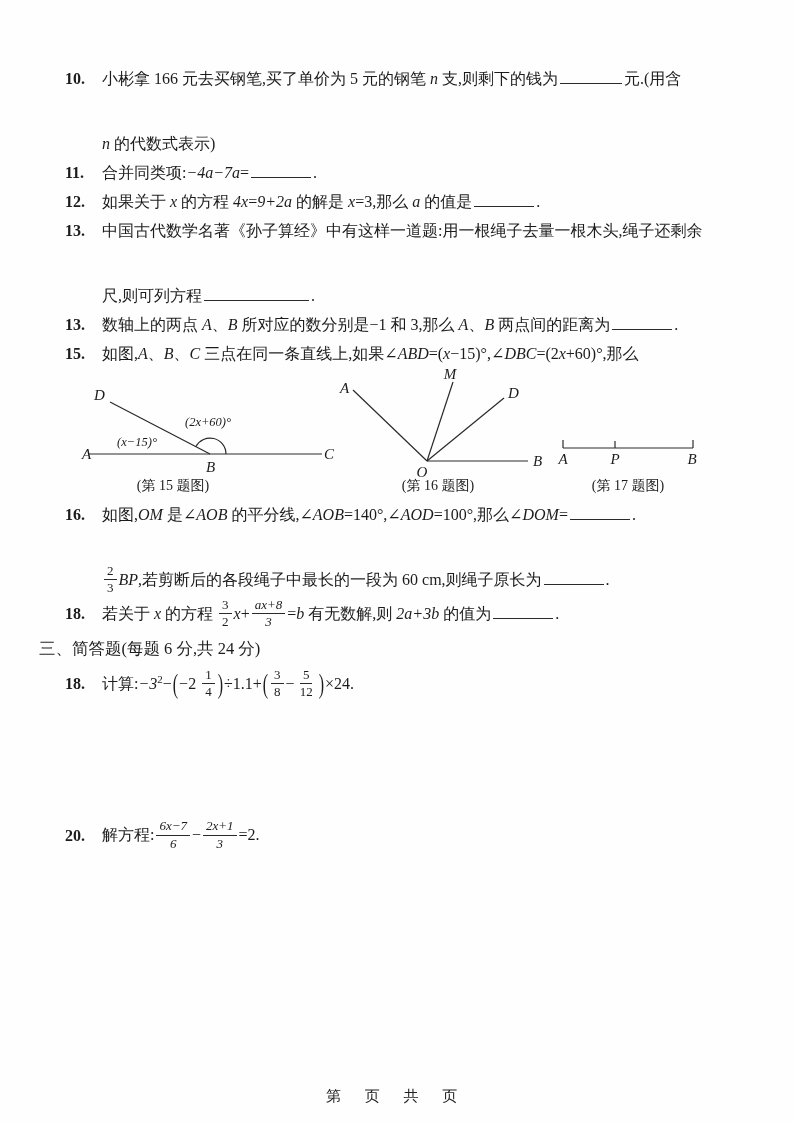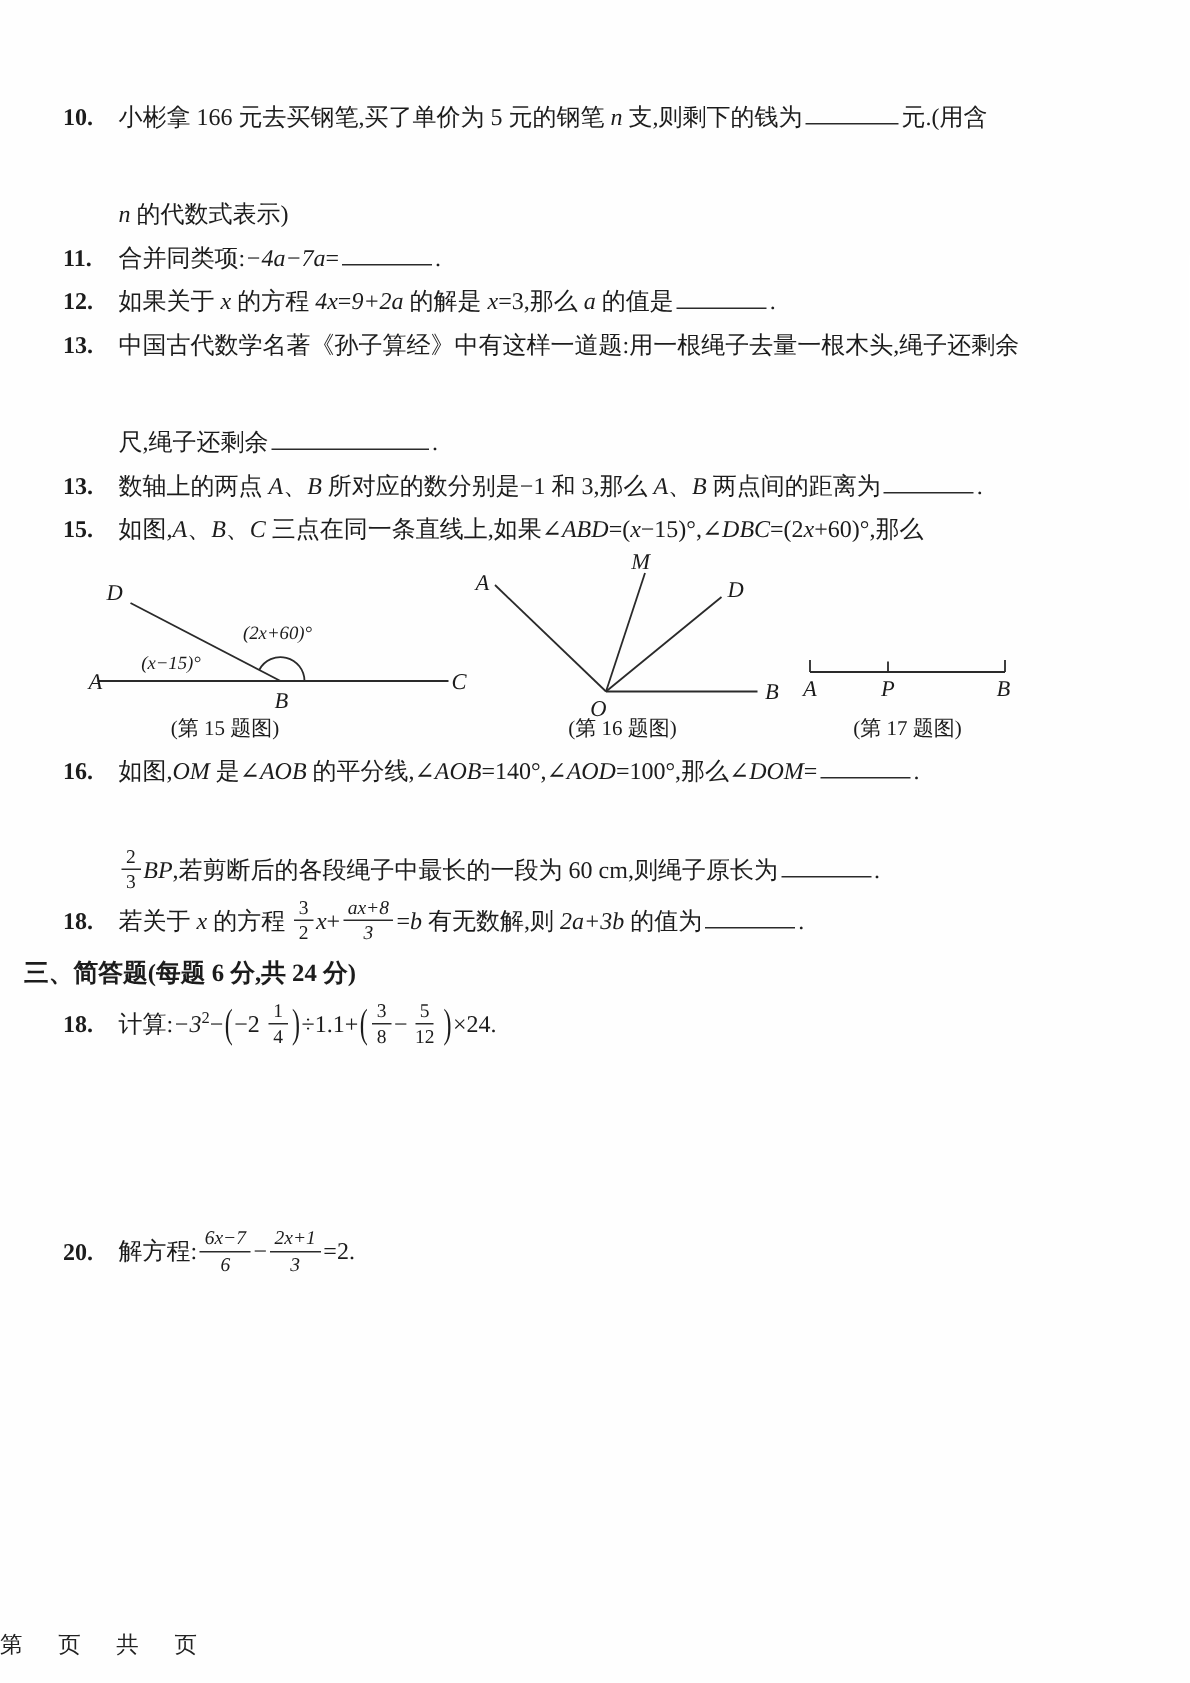--- a/index.html
+++ b/index.html
@@ -1,40 +1,40 @@
 <!DOCTYPE html>
 <html><head>
 <meta charset="utf-8">
 <style>
   html,body{margin:0;padding:0;background:#ffffff;}
   .page{position:relative;width:793px;height:1122px;background:#fefefe;overflow:hidden;
         font-family:"Liberation Serif","DejaVu Serif",serif;color:#1c1c1c;}
-  .content{position:absolute;top:0;left:0;right:0;padding:64px 38px 0 42px;}
+  .content{position:absolute;top:0;left:0;right:0;padding:64px 38px 0 65px;}
   .qline{line-height:29px;font-size:16px;white-space:nowrap;}
   .cont{padding-left:37px;margin-top:36px;}
   .qnum{display:inline-block;width:37px;font-weight:bold;}
   .tx{}
   .mi{font-style:italic;}
   .blank{display:inline-block;height:15px;border-bottom:1.4px solid #2a2a2a;margin:0 2px;vertical-align:baseline;}
   .frac{display:inline-flex;flex-direction:column;align-items:center;vertical-align:middle;
         font-size:13px;line-height:1.25;margin:0 2px;transform:translateY(-2px);}
   .fn{border-bottom:1px solid #2a2a2a;padding:0 3px;text-align:center;}
   .fd{padding:0 3px;text-align:center;}
   sup.sup{font-size:11px;}
   .bigp{display:inline-block;transform:scaleY(1.7);padding:0 1px;}
-  .sec{font-weight:bold;margin-left:-26px;font-size:16.5px;line-height:33px;white-space:nowrap;}
+  .sec{font-weight:normal;margin-left:-26px;font-size:16.5px;line-height:33px;white-space:nowrap;}
   .figrow{position:relative;height:132px;}
   .fig{position:absolute;top:0;}
   .fig line, .fig path{stroke:#2a2a2a;stroke-width:1.2;fill:none;}
   .fig text{fill:#1b1b1b;font-family:"Liberation Serif","DejaVu Serif",serif;}
   .pt{font-style:italic;font-size:15px;}
   .ang{font-style:italic;font-size:12.5px;}
   .cap{font-size:14px;}
   .workspace{height:118px;}
-  .footer{position:absolute;left:0;right:0;bottom:16px;
+  .footer{position:absolute;left:0;right:0;bottom:16px;text-align:center;
           font-size:15px;letter-spacing:10px;color:#222;}
 </style>
 </head>
 <body>
 
 <div class="page">
   <div class="content">
 
     <div id="group-top">
         <div class="q">
@@ -42,21 +42,21 @@
           <div class="qline cont"><span class="mi">n</span><span class="tx"> 的代数式表示)</span></div>
         </div>
         <div class="q">
           <div class="qline"><span class="qnum">11.</span><span class="tx">合并同类项:</span><span class="mi">−4a−7a</span><span class="tx">=</span><span class="blank" style="width: 60px;"></span><span class="tx">.</span></div>
         </div>
         <div class="q">
           <div class="qline"><span class="qnum">12.</span><span class="tx">如果关于 </span><span class="mi">x</span><span class="tx"> 的方程 </span><span class="mi">4x</span><span class="tx">=</span><span class="mi">9+2a</span><span class="tx"> 的解是 </span><span class="mi">x</span><span class="tx">=3,那么 </span><span class="mi">a</span><span class="tx"> 的值是</span><span class="blank" style="width: 60px;"></span><span class="tx">.</span></div>
         </div>
         <div class="q">
           <div class="qline"><span class="qnum">13.</span><span class="tx">中国古代数学名著《孙子算经》中有这样一道题:用一根绳子去量一根木头,绳子还剩余</span></div>
-          <div class="qline cont"><span class="tx">尺,绳子还剩余</span><span class="blank" style="width: 105px;"></span><span class="tx">.</span></div>
+          <div class="qline cont"><span class="tx">尺,则可列方程</span><span class="blank" style="width: 105px;"></span><span class="tx">.</span></div>
         </div>
         <div class="q">
           <div class="qline"><span class="qnum">13.</span><span class="tx">数轴上的两点 </span><span class="mi">A</span><span class="tx">、</span><span class="mi">B</span><span class="tx"> 所对应的数分别是−1 和 3,那么 </span><span class="mi">A</span><span class="tx">、</span><span class="mi">B</span><span class="tx"> 两点间的距离为</span><span class="blank" style="width: 60px;"></span><span class="tx">.</span></div>
         </div>
         <div class="q">
           <div class="qline"><span class="qnum">15.</span><span class="tx">如图,</span><span class="mi">A</span><span class="tx">、</span><span class="mi">B</span><span class="tx">、</span><span class="mi">C</span><span class="tx"> 三点在同一条直线上,如果∠</span><span class="mi">ABD</span><span class="tx">=(</span><span class="mi">x</span><span class="tx">−15)°,∠</span><span class="mi">DBC</span><span class="tx">=(2</span><span class="mi">x</span><span class="tx">+60)°,那么</span></div>
         </div>
       </div>
 
     <div class="figrow">

